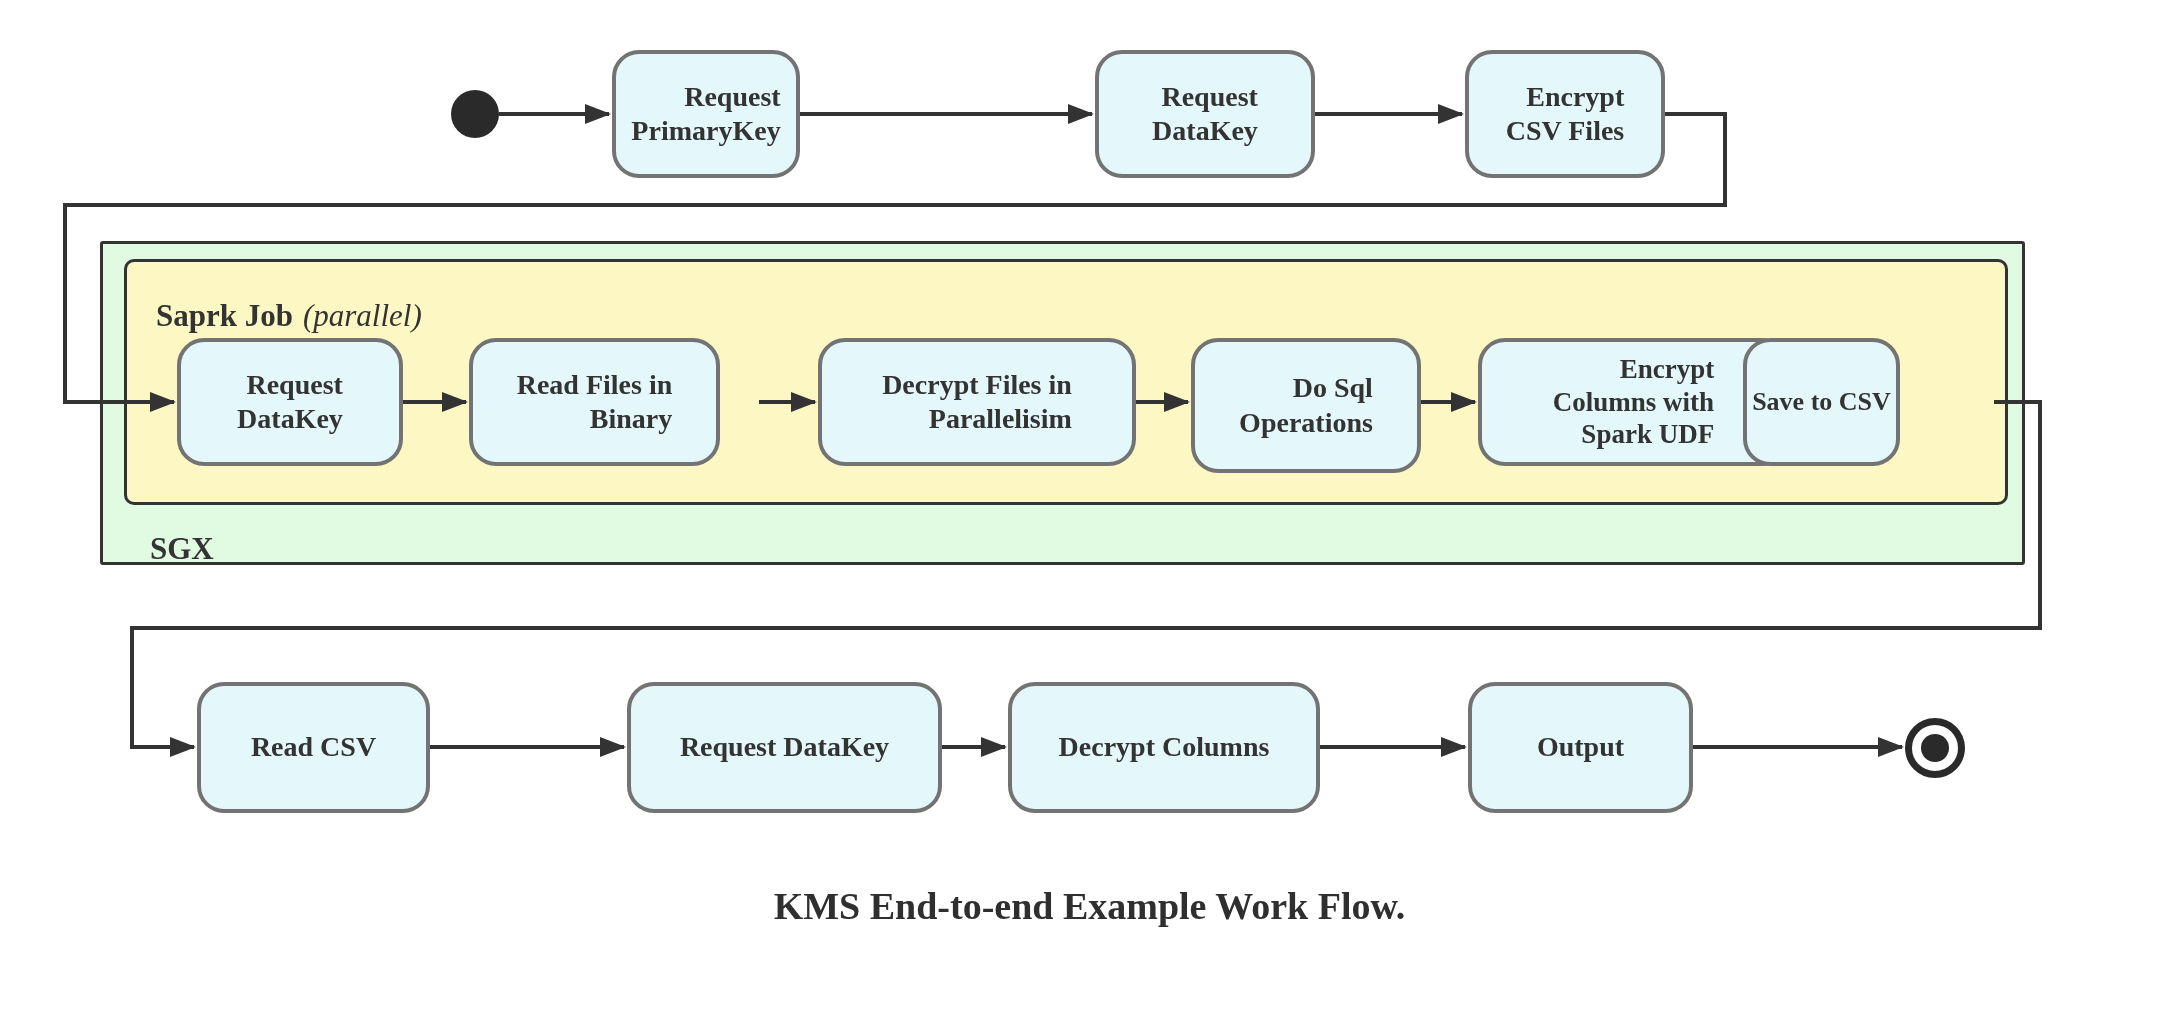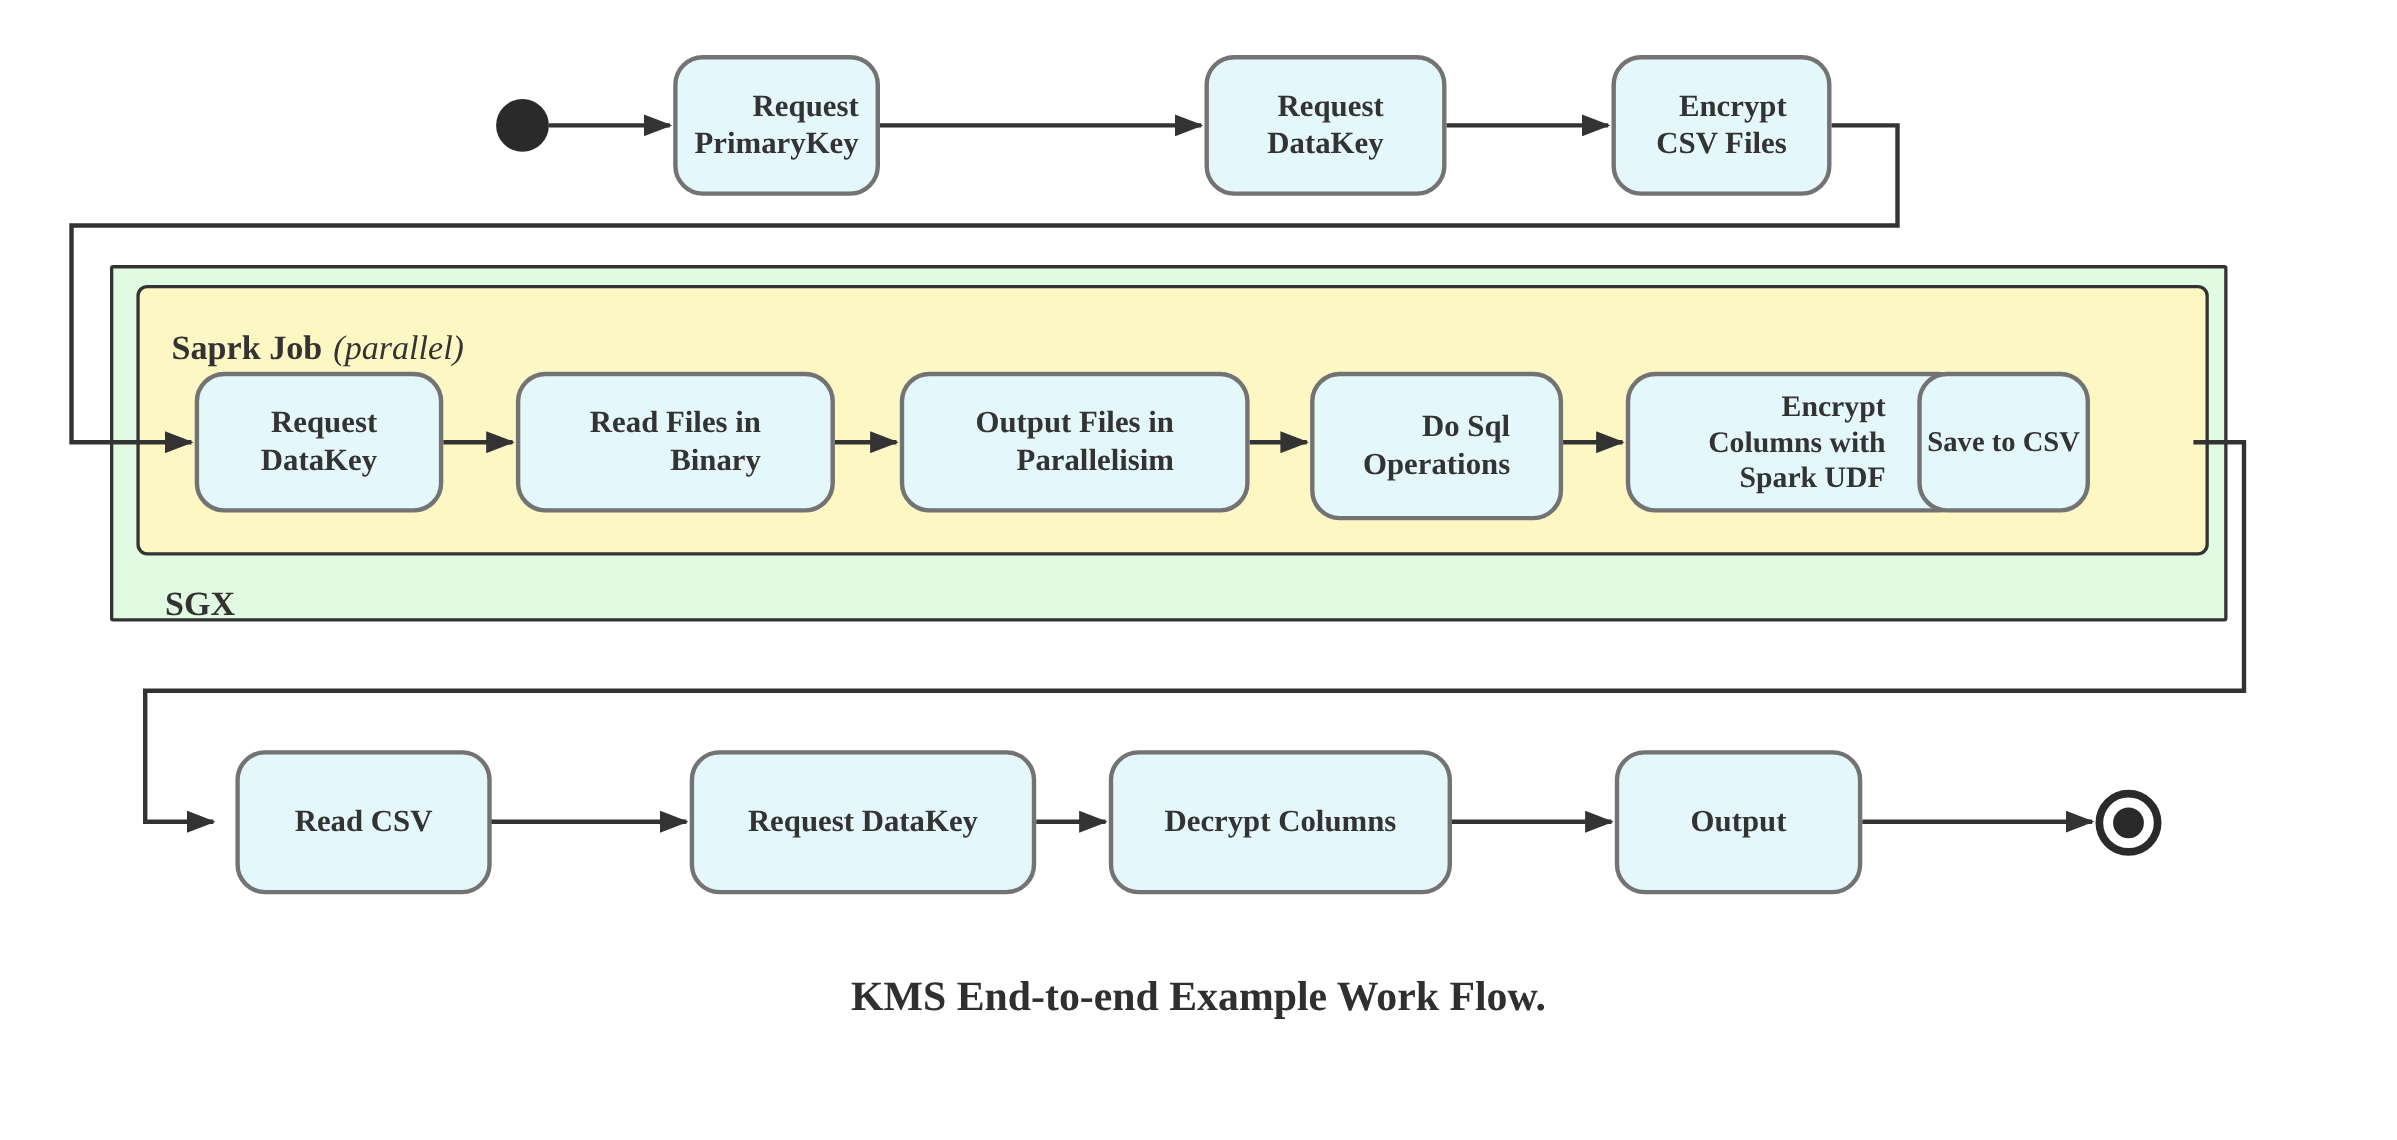--- a/index.html
+++ b/index.html
@@ -38,27 +38,27 @@
     text-align:right;color:var(--text,#333333);
     font-size:28px;font-weight:bold;line-height:1.22;
     white-space:pre-line;
   }
   
   .n-rpk{left:612px;top:50px;width:188px;height:128px;}
   .n-rdk1{left:1095px;top:50px;width:220px;height:128px;}
   .n-ecf{left:1465px;top:50px;width:200px;height:128px;}
   
   .n-rdk2{left:177px;top:338px;width:226px;height:128px;}
-  .n-rfb{left:469px;top:338px;width:290px;height:128px;}
+  .n-rfb{left:469px;top:338px;width:251px;height:128px;}
   .n-dfp{left:818px;top:338px;width:318px;height:128px;}
   .n-dso{left:1191px;top:338px;width:230px;height:135px;}
   .n-ecu{left:1478px;top:338px;width:311px;height:128px;font-size:27px;}
   .n-stc{left:1743px;top:338px;width:157px;height:128px;font-size:26px;}
   
-  .n-rcsv{left:197px;top:682px;width:233px;height:131px;margin-left:17px;}
+  .n-rcsv{left:197px;top:682px;width:233px;height:131px;}
   .n-rdk3{left:627px;top:682px;width:315px;height:131px;}
   .n-dc{left:1008px;top:682px;width:312px;height:131px;}
   .n-out{left:1468px;top:682px;width:225px;height:131px;}
 
   .start-node{
     position:absolute;left:451px;top:90px;width:48px;height:48px;
     background:#2a2a2a;border-radius:50%;
   }
   .end-node{
     position:absolute;left:1905px;top:718px;width:60px;height:60px;
@@ -117,21 +117,21 @@
 PrimaryKey</div>
   <div class="node n-rdk1">Request
 DataKey</div>
   <div class="node n-ecf">Encrypt
 CSV Files</div>
 
   <div class="node n-rdk2">Request
 DataKey</div>
   <div class="node n-rfb">Read Files in
 Binary</div>
-  <div class="node n-dfp">Output Files in
+  <div class="node n-dfp">Decrypt Files in
 Parallelisim</div>
   <div class="node n-dso">Do Sql
 Operations</div>
   <div class="node n-ecu">Encrypt
 Columns with
 Spark UDF</div>
   <div class="node n-stc">Save to CSV</div>
 
   <div class="node n-rcsv">Read CSV</div>
   <div class="node n-rdk3">Request DataKey</div>

